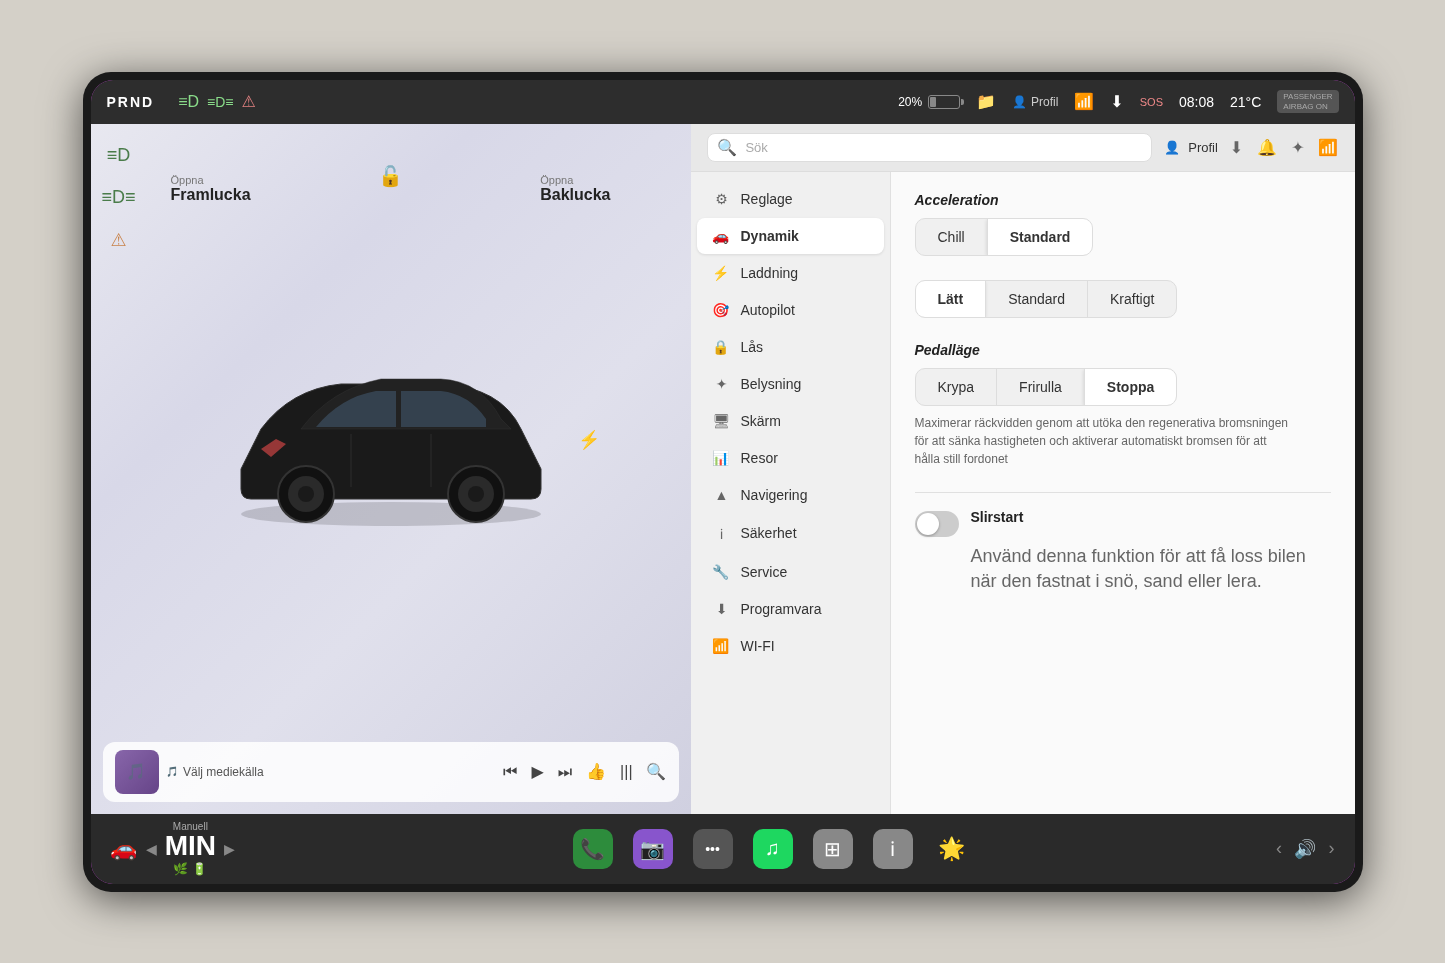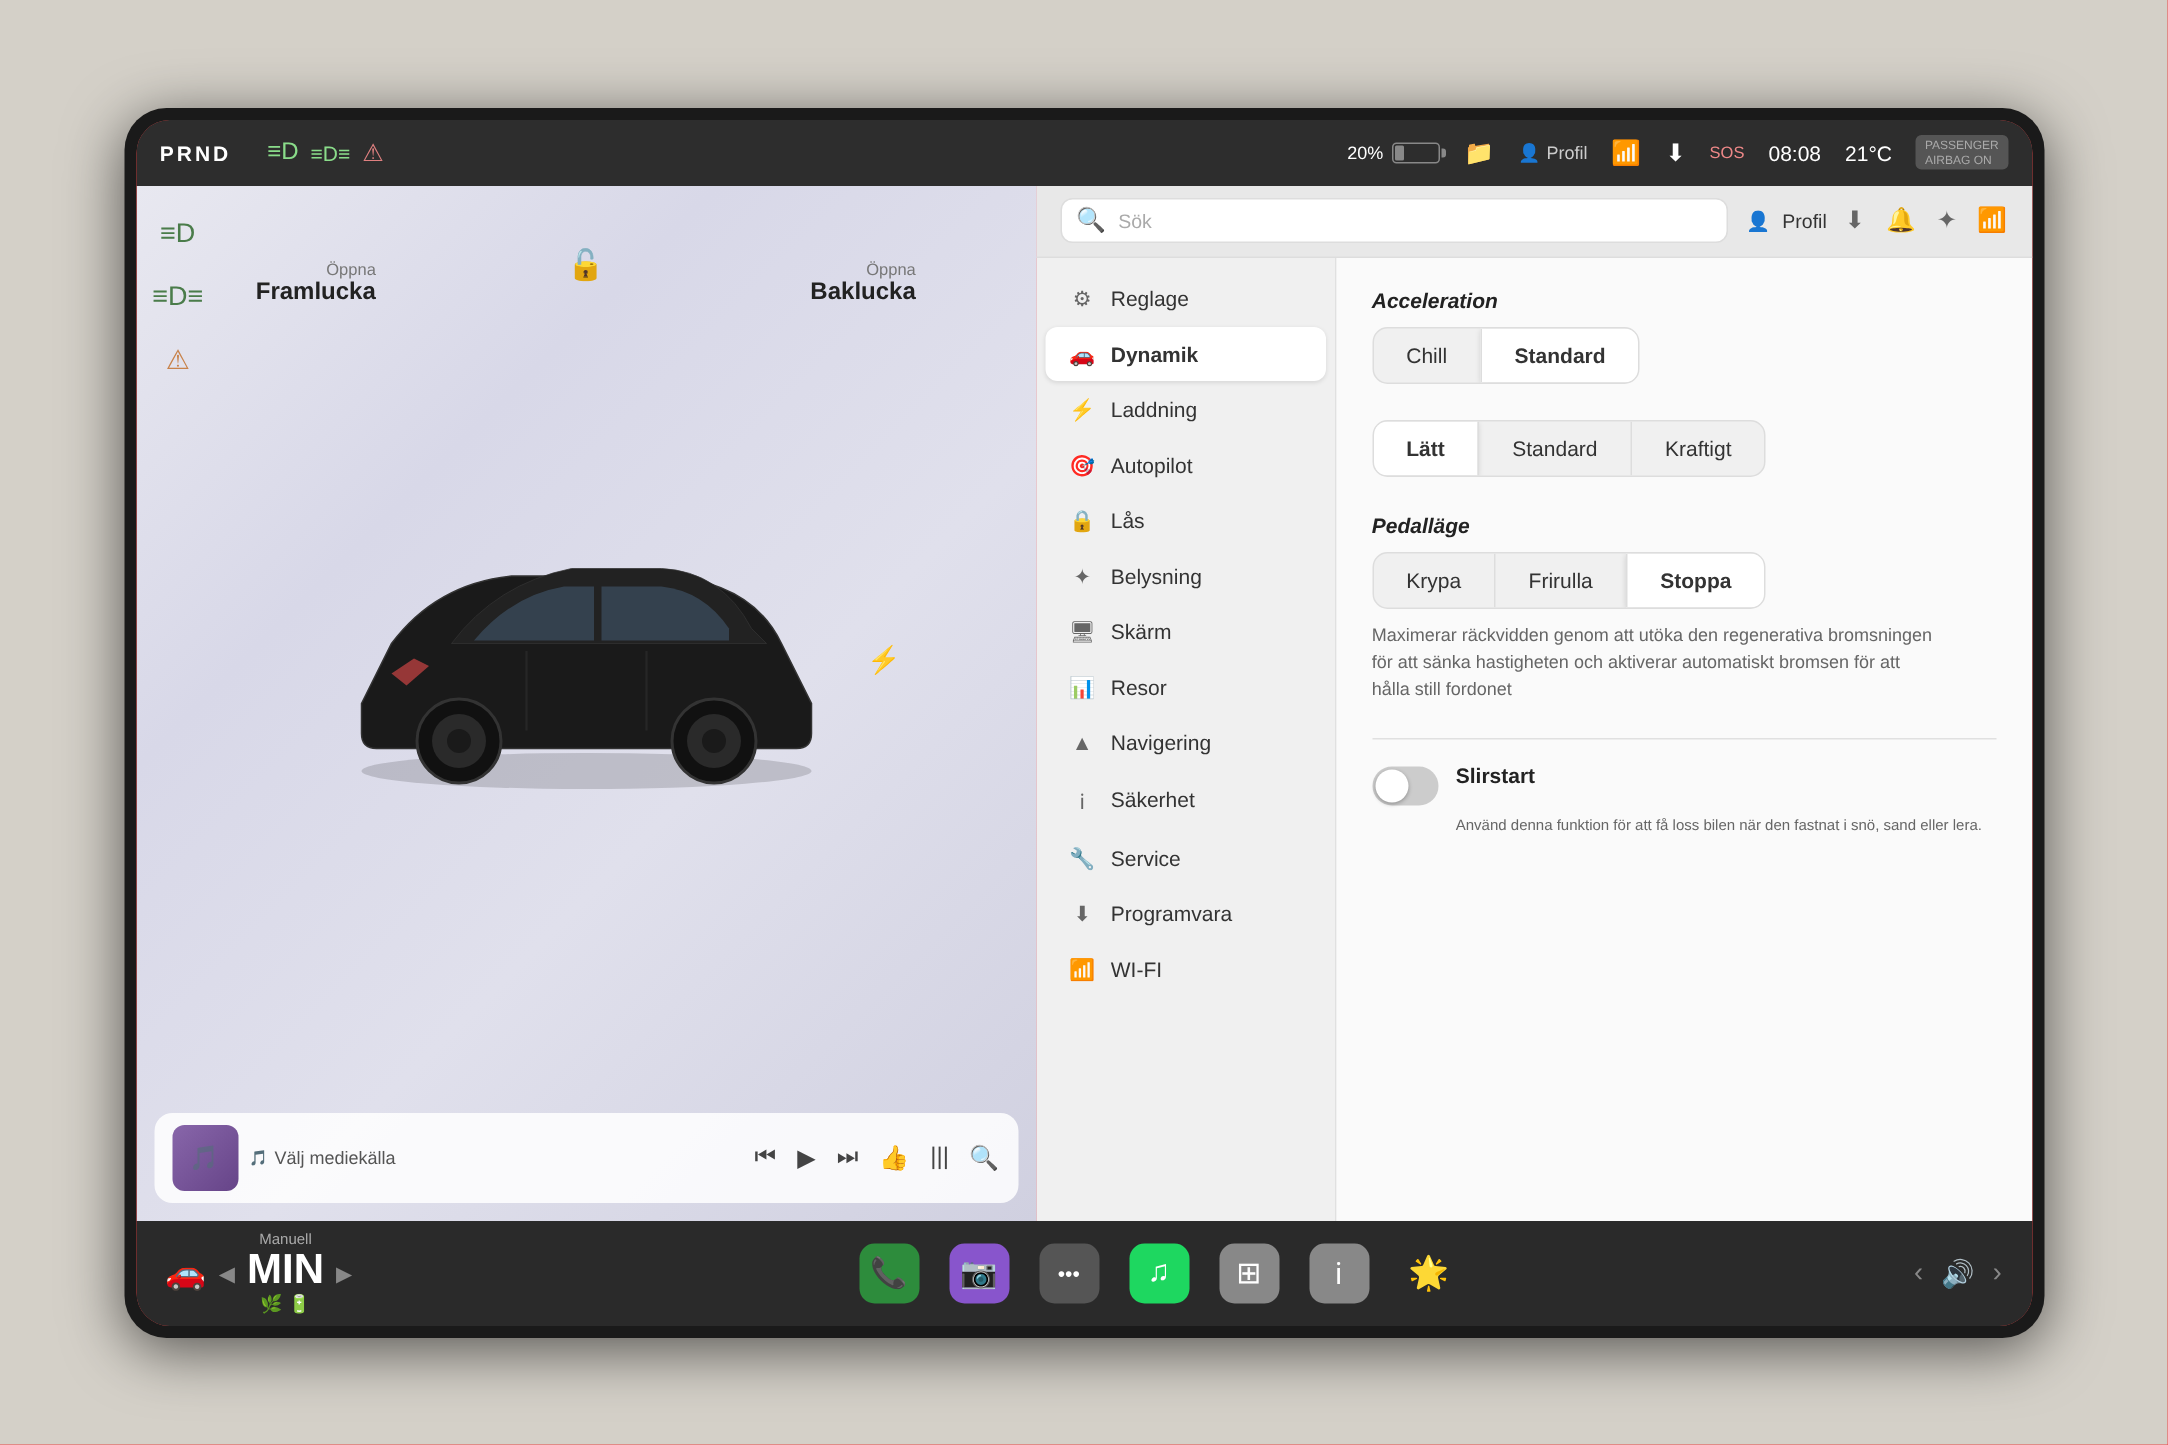--- a/index.html
+++ b/index.html
@@ -22,21 +22,21 @@
       box-shadow: 0 8px 40px rgba(0,0,0,0.6);
     }
 
     .screen-inner {
       width: 100%;
       height: 100%;
       border-radius: 22px;
       overflow: hidden;
       display: flex;
       flex-direction: column;
-      background: #ef4444;
+      background: #d946ef;
     }
 
     
     .status-bar {
       height: 44px;
       background: #2d2d2d;
       display: flex;
       align-items: center;
       padding: 0 16px;
       gap: 16px;
@@ -162,21 +162,20 @@
     }
 
     .left-icon-item.orange {
       color: #c8824a;
     }
 
     .door-label {
       position: absolute;
       font-size: 12px;
       color: #333;
-      text-align: right;
     }
 
     .door-label .door-title {
       font-size: 11px;
       color: #777;
     }
 
     .door-label .door-name {
       font-size: 16px;
       font-weight: 700;
@@ -455,21 +454,21 @@
     }
 
     .toggle-label {
       font-size: 14px;
       font-weight: 600;
       color: #222;
       margin-bottom: 19px;
     }
 
     .toggle-desc {
-      font-size: 10px;
+      font-size: 18px;
       color: #666;
       line-height: 1.4;
     }
 
     
     .taskbar {
       height: 70px;
       background: #2a2a2a;
       display: flex;
       align-items: center;

